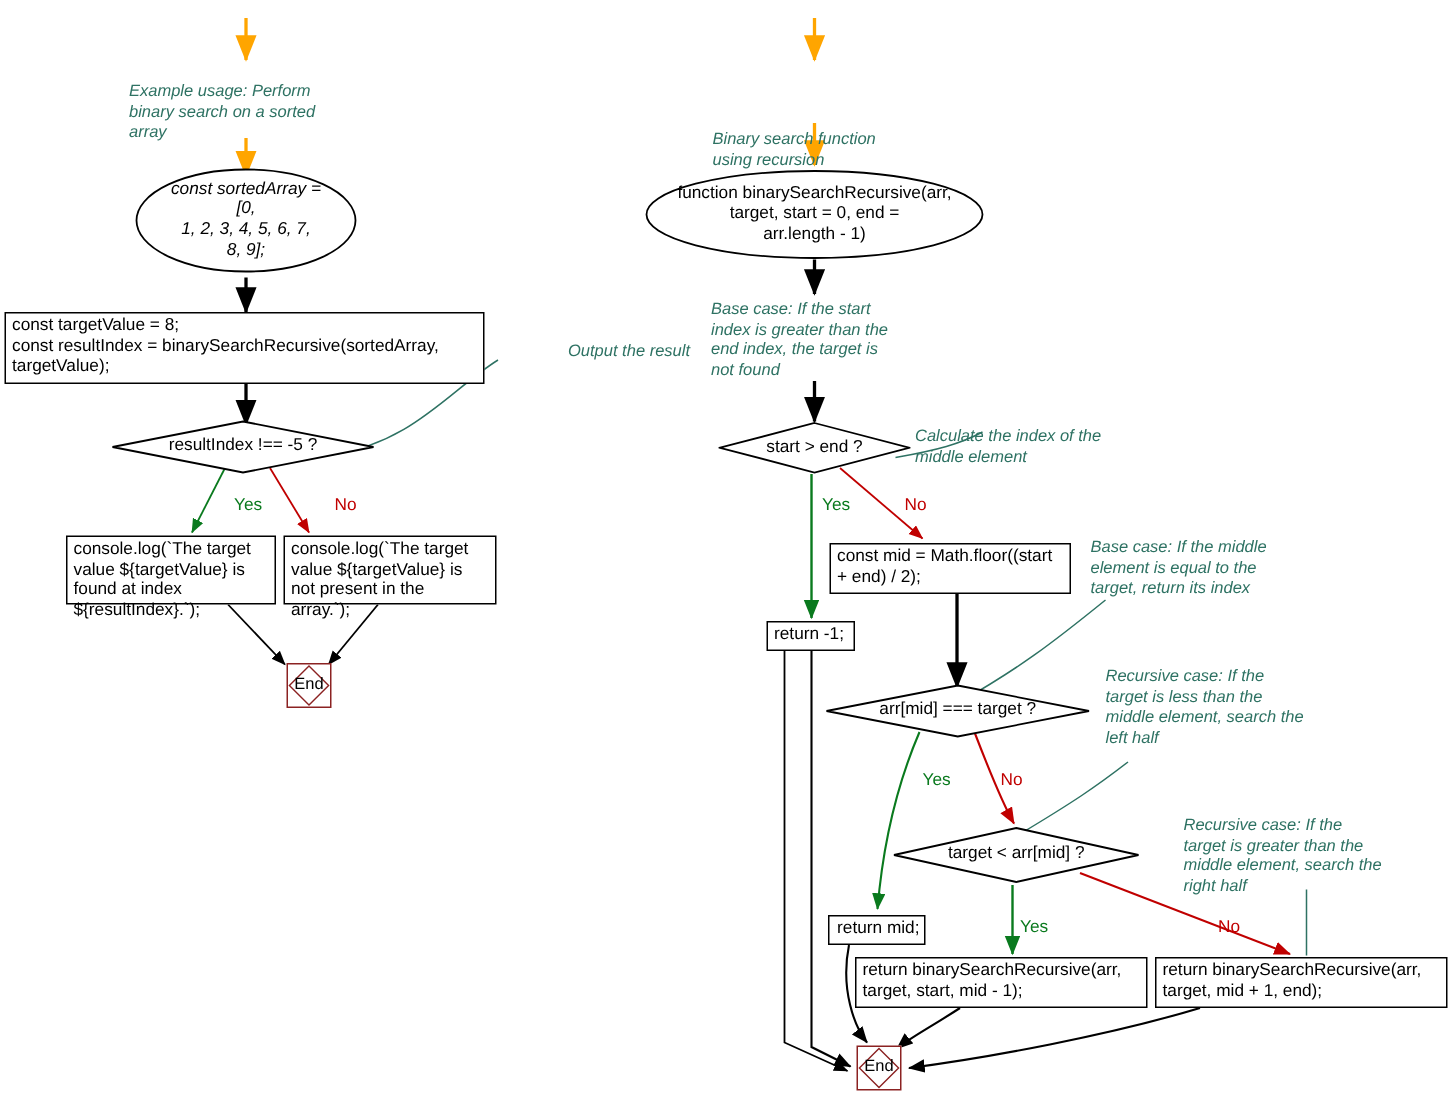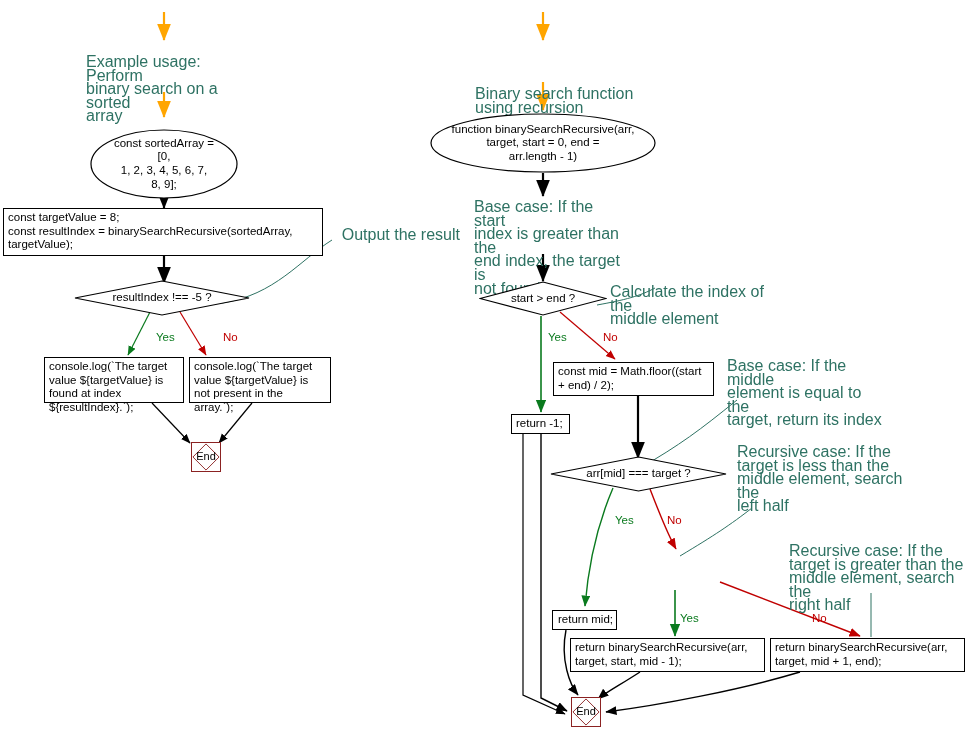--- a/index.html
+++ b/index.html
@@ -86,24 +86,25 @@
     height: 100%;
   }
   .endnode-text {
     position: relative;
     z-index: 2;
     font-size: 11px;
     color: #000000;
   }
   .comment {
     position: absolute;
-    font-size: 16px;
+    font-size: 11px;
     line-height: 13.6px;
     color: #2e7263;
     white-space: pre-wrap;
+    font-style: italic;
   }
   .edge-label {
     position: absolute;
     font-size: 11.5px;
     line-height: 13px;
   }
   .label-yes { color: #0a7a1e; }
   .label-no  { color: #c00000; }
 </style>
 </head>
@@ -182,21 +183,21 @@
 
     <path d="M800,672 C740,690 660,705 606,712" stroke="#000000" stroke-width="1.4" fill="none" marker-end="url(#ah-black)"></path>
 
     <path d="M523,434 L523,695 L565,714" stroke="#000000" stroke-width="1.2" fill="none" marker-end="url(#ah-black)"></path>
   </svg>
 
   <div class="comment" style="left:86px; top:55px; width:145px;">Example usage: Perform
 binary search on a sorted
 array</div>
 
-  <div class="node ellipse" style="left:90px; top:129px; width:148px; height:70px;">
+  <div class="node ellipse" style="left:90px; top:112px; width:148px; height:70px;font-style:italic;">
     <svg class="ellipse-shape" viewBox="0 0 148 70" preserveAspectRatio="none">
       <ellipse cx="74" cy="35" rx="73" ry="34" fill="#ffffff" stroke="#000000" stroke-width="1.2"></ellipse>
     </svg>
     <div class="ellipse-text">const sortedArray = [0,
 1, 2, 3, 4, 5, 6, 7,
 8, 9];</div>
   </div>
 
   <div class="node box" style="left:3px; top:208px; width:320px; height:48px;">const targetValue = 8;
 const resultIndex = binarySearchRecursive(sortedArray,
@@ -278,20 +279,26 @@
   </div>
 
   <div class="comment" style="left:737px; top:445px; width:175px;">Recursive case: If the
 target is less than the
 middle element, search the
 left half</div>
 
   <div class="edge-label label-yes" style="left:615px; top:514px;">Yes</div>
   <div class="edge-label label-no" style="left:667px; top:514px;">No</div>
 
+  <div class="node diamond" style="left:595px; top:551px; width:165px; height:38px;">
+    <svg class="diamond-shape" viewBox="0 0 165 38" preserveAspectRatio="none">
+      <polygon points="82.5,1 164,19 82.5,37 1,19" fill="#ffffff" stroke="#000000" stroke-width="1.2"></polygon>
+    </svg>
+    <div class="diamond-text">target &lt; arr[mid] ?</div>
+  </div>
 
   <div class="comment" style="left:789px; top:544px; width:175px;">Recursive case: If the
 target is greater than the
 middle element, search the
 right half</div>
 
   <div class="node box" style="left:552px; top:610px; width:65px; height:20px; padding-top:2px;text-align:right;">return mid;</div>
 
   <div class="edge-label label-yes" style="left:680px; top:612px;">Yes</div>
   <div class="edge-label label-no" style="left:812px; top:612px;">No</div>

